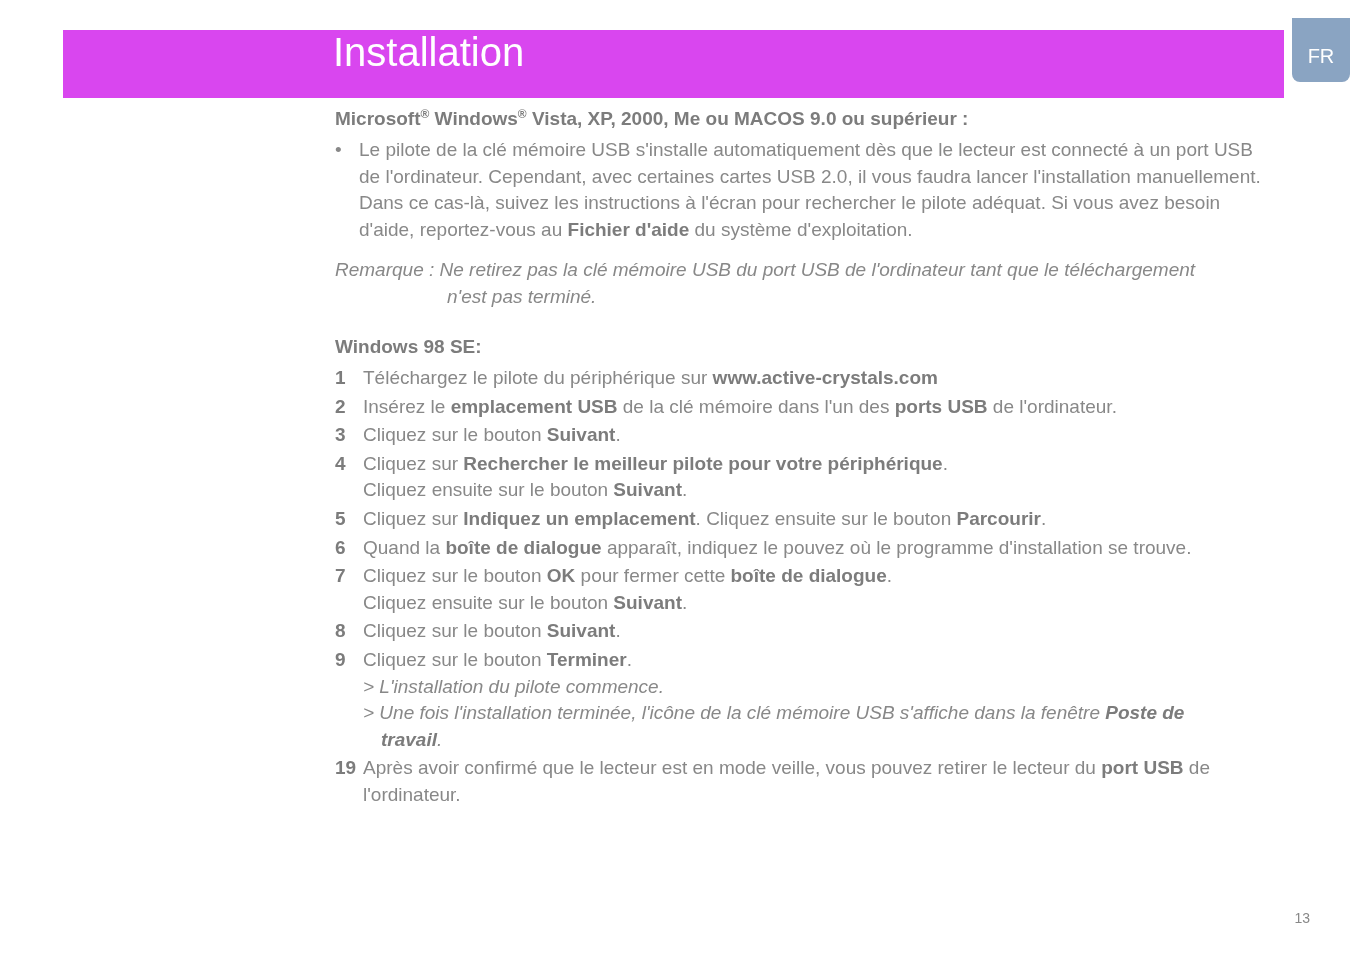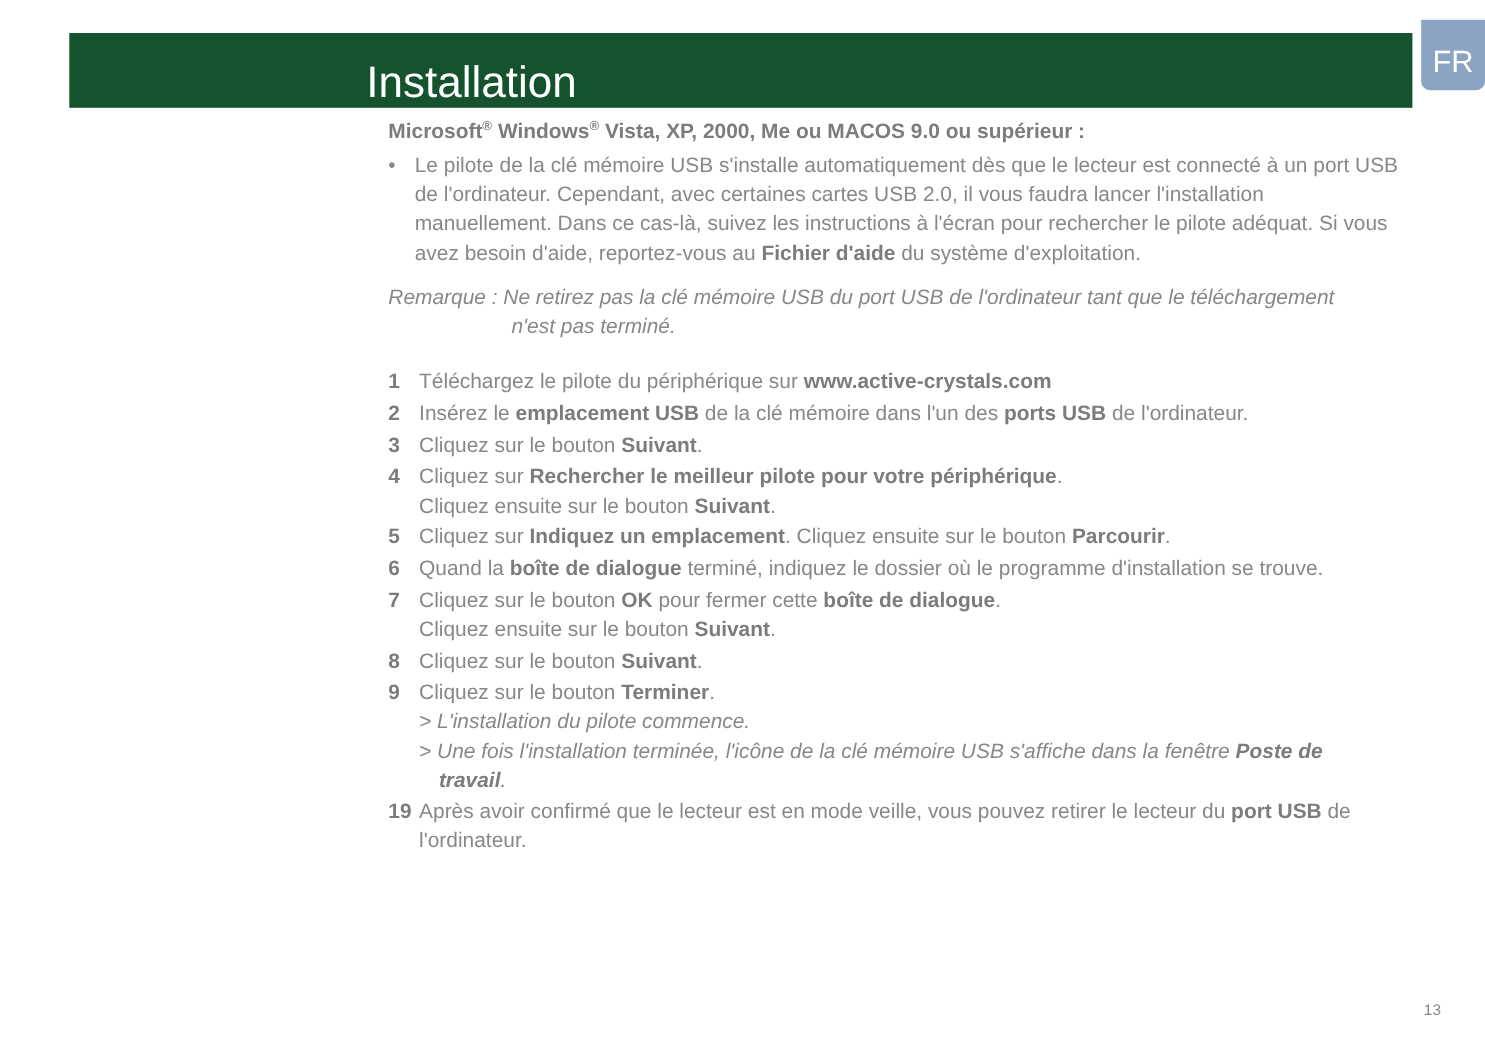--- a/index.html
+++ b/index.html
@@ -13,57 +13,56 @@
     .header {
       position: absolute;
       top: 30px;
       left: 63px;
       right: 0;
       height: 68px;
       display: flex;
       align-items: stretch;
     }
     .title-bar {
-      background: #14532d;
+      background: #d946ef;
       flex: 1;
       display: flex;
-      align-items: flex-end;
+      align-items: flex-start;
       padding-left: 270px;
     }
     .title-bar h1 {
       color: #ffffff;
       font-size: 40px;
       font-weight: 400;
     }
     .lang-tab {
       background: #8aa4c2;
       width: 58px;
       margin-left: 8px;
       display: flex;
       align-items: center;
       justify-content: center;
       color: #ffffff;
-      font-size: 28px;
+      font-size: 20px;
       border-bottom-left-radius: 8px;
       border-bottom-right-radius: 8px;
       height: 64px;
       margin-top: 0;
       position: relative;
       top: -12px;
       padding-top: 12px;
     }
     .content {
       position: absolute;
       top: 106px;
       left: 335px;
       right: 72px;
       color: #888888;
       font-size: 19px;
       line-height: 1.4;
-      margin-left: 18px;
     }
     .section-title {
       font-weight: bold;
       color: #7c7c7c;
       margin-bottom: 4px;
     }
     .section-title sup { font-size: 12px; }
     .bullet-block {
       display: flex;
       margin-bottom: 14px;
@@ -126,20 +125,21 @@
     <div class="bullet-text">
       <span>Le pilote de la clé mémoire USB s'installe automatiquement dès que le lecteur est connecté à un port USB de l'ordinateur. Cependant, avec certaines cartes USB 2.0, il vous faudra lancer l'installation manuellement. Dans ce cas-là, suivez les instructions à l'écran pour rechercher le pilote adéquat. Si vous avez besoin d'aide, reportez-vous au </span><span class="bold">Fichier d'aide</span><span> du système d'exploitation.</span>
     </div>
   </div>
 
   <div class="remark">
     <div>Remarque : Ne retirez pas la clé mémoire USB du port USB de l'ordinateur tant que le téléchargement</div>
     <div class="remark-cont">n'est pas terminé.</div>
   </div>
 
+  <div class="section-title">Windows 98 SE:</div>
 
   <div class="steps">
 
     <div class="step">
       <div class="step-num">1</div>
       <div class="step-body">
         <span>Téléchargez le pilote du périphérique sur </span><span class="bold">www.active-crystals.com</span>
       </div>
     </div>
 
@@ -170,21 +170,21 @@
     <div class="step">
       <div class="step-num">5</div>
       <div class="step-body">
         <span>Cliquez sur </span><span class="bold">Indiquez un emplacement</span><span>. Cliquez ensuite sur le bouton </span><span class="bold">Parcourir</span><span>.</span>
       </div>
     </div>
 
     <div class="step">
       <div class="step-num">6</div>
       <div class="step-body">
-        <span>Quand la </span><span class="bold">boîte de dialogue</span><span> terminé, indiquez le dossier où le programme d'installation se trouve.</span>
+        <span>Quand la </span><span class="bold">boîte de dialogue</span><span> apparaît, indiquez le pouvez où le programme d'installation se trouve.</span>
       </div>
     </div>
 
     <div class="step">
       <div class="step-num">7</div>
       <div class="step-body">
         <span>Cliquez sur le bouton </span><span class="bold">OK</span><span> pour fermer cette </span><span class="bold">boîte de dialogue</span><span>.</span>
         <div class="sub-line">
           <span>Cliquez ensuite sur le bouton </span><span class="bold">Suivant</span><span>.</span>
         </div>

